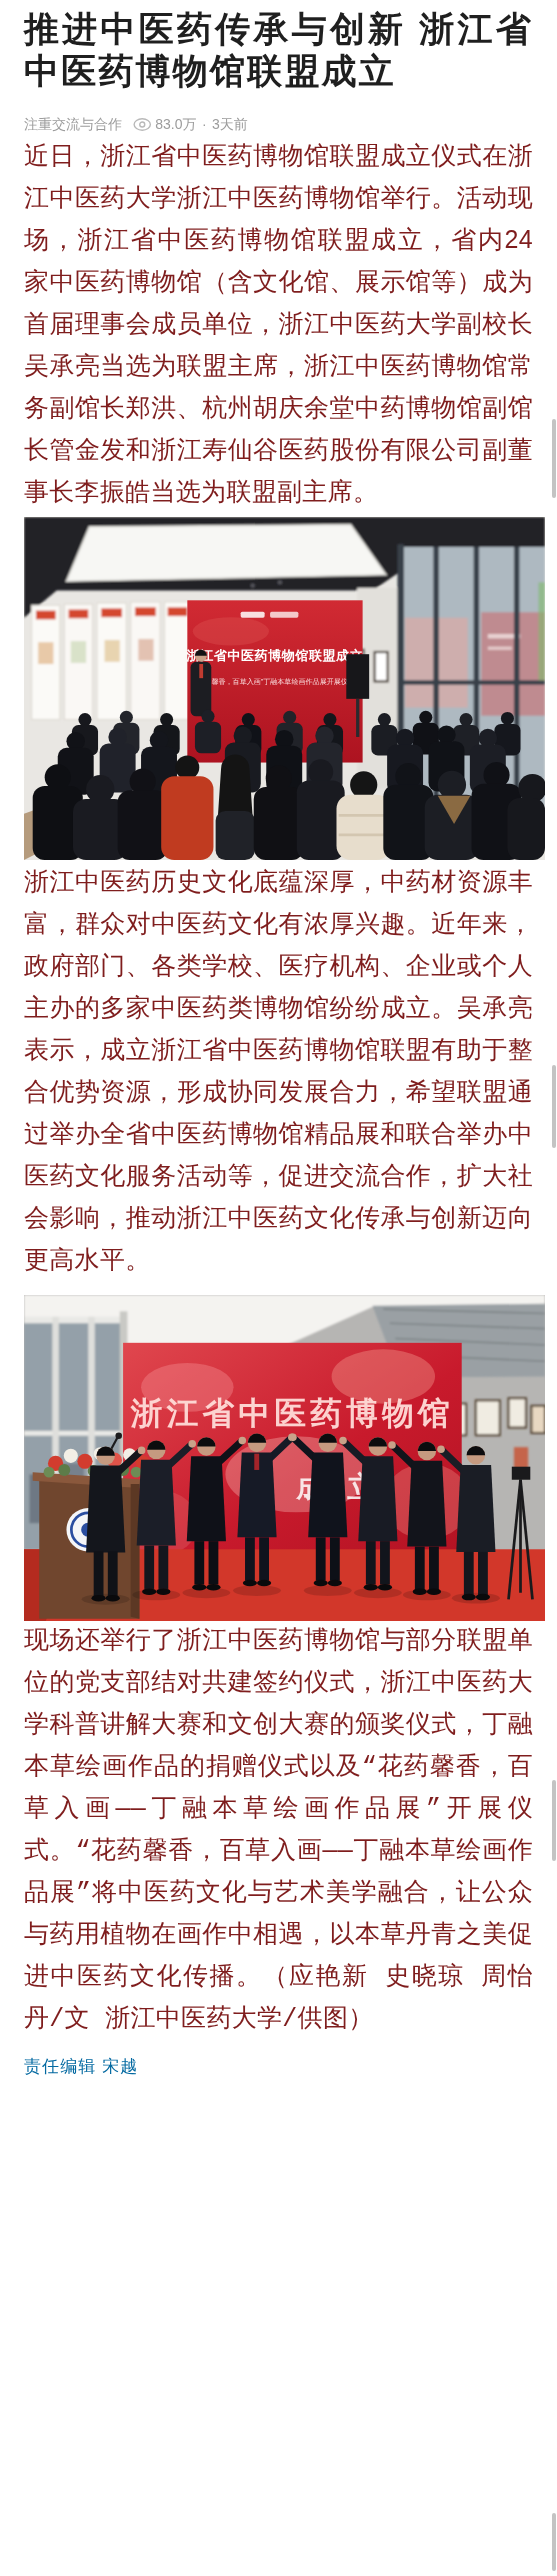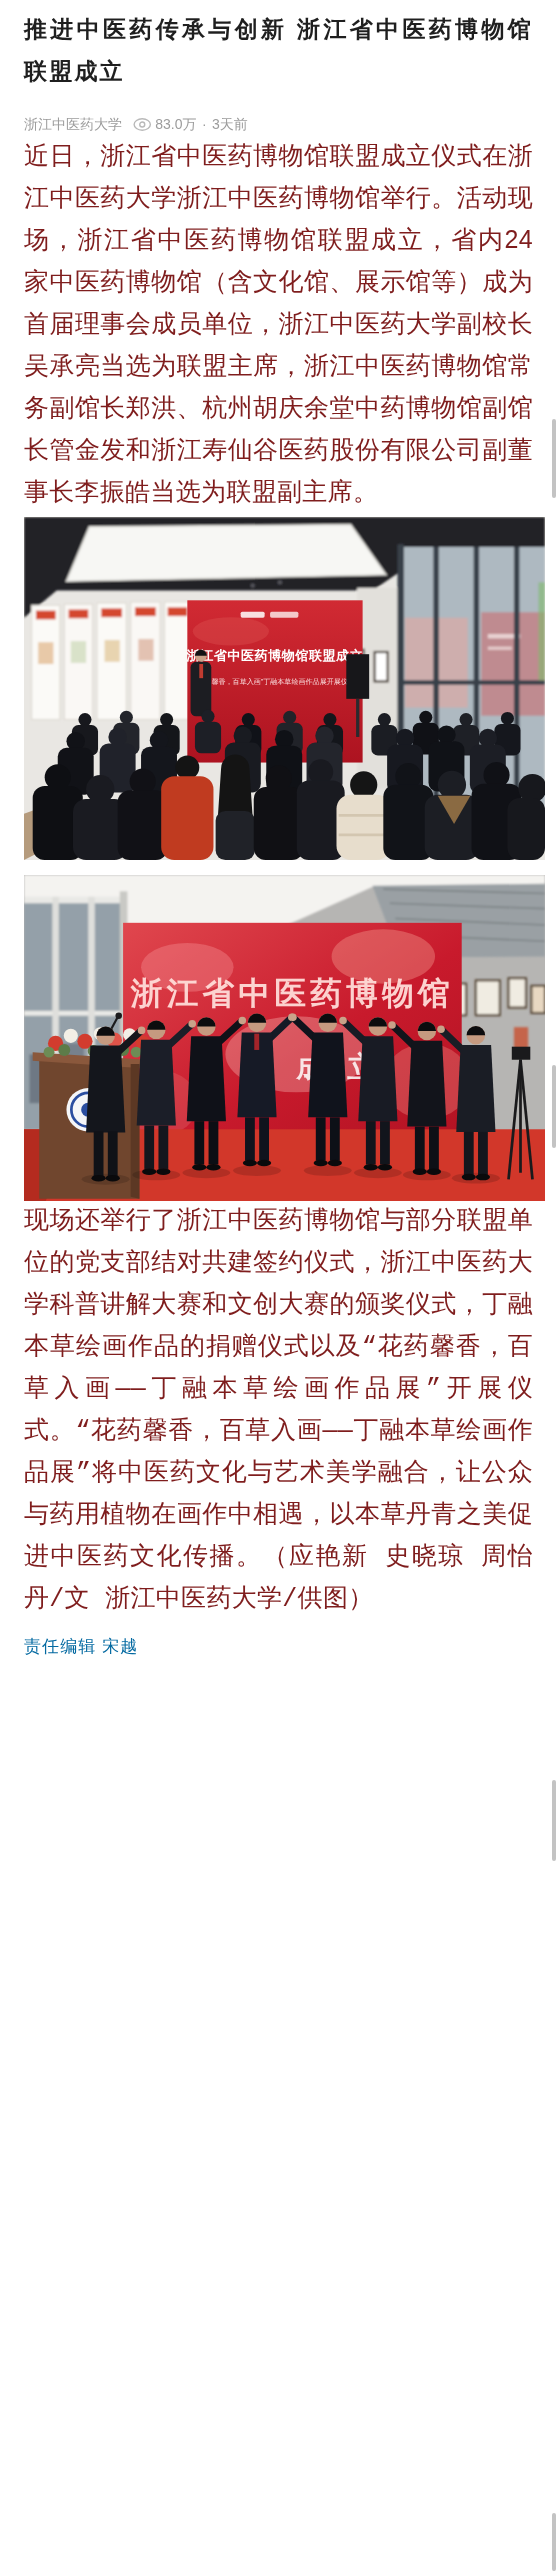--- a/index.html
+++ b/index.html
@@ -1,19 +1,19 @@
 <!DOCTYPE html>
 <html style="font-size:8.7px"><head>
 <meta charset="utf-8">
 <style>
   html,body{margin:0;padding:0;background:#fff;}
   body{width:557px;font-family:"Liberation Sans","DejaVu Sans",sans-serif;}
   .page{position:relative;width:557px;height:2576px;box-sizing:border-box;
         padding:7.6px 24px 4.9px 24px;background:#fff;overflow:hidden;}
-  .title{margin:0;font-size:23px;line-height:42px;font-weight:700;color:#1f1f1f;
+  .title{margin:0;font-size:35px;line-height:42px;font-weight:700;color:#1f1f1f;
          letter-spacing:2.2px;text-align:justify;}
   .meta{margin-top:23px;height:19.6px;display:flex;align-items:center;
         font-size:14px;line-height:19.6px;color:#9c9c9c;white-space:nowrap;}
   .meta .src{margin-right:11px;}
   .meta .eye{width:18.5px;height:13px;margin-right:3.8px;flex:0 0 auto;}
   .meta .dot{margin:0 5.4px;}
   p.body{margin:0;font-size:25px;line-height:42px;color:#7f1d1d;letter-spacing:0.3px;
          text-align:justify;text-justify:inter-ideograph;}
   .mt-p1{margin-top:22px;}
   .mt-p2{margin-top:23.4px;}
@@ -31,21 +31,21 @@
   svg text{font-family:"Liberation Sans","DejaVu Sans",sans-serif;}
 </style>
 </head>
 <body>
 
 <div class="page">
 
   <h1 class="title">推进中医药传承与创新 浙江省中医药博物馆联盟成立</h1>
 
   <div class="meta">
-    <span class="src">浙江中医药大学</span>
+    <span class="src">注重交流与合作</span>
     <svg class="eye" viewBox="0 0 34 24">
       <ellipse cx="17" cy="12" rx="15" ry="10.5" fill="none" stroke="#b9b9b9" stroke-width="2.6"></ellipse>
       <circle cx="17" cy="12" r="4.6" fill="none" stroke="#b9b9b9" stroke-width="2.6"></circle>
     </svg>
     <span>83.0万</span>
     <span class="dot">·</span>
     <span>3天前</span>
   </div>
 
   <p class="body mt-p1">近日，浙江省中医药博物馆联盟成立仪式在浙江中医药大学浙江中医药博物馆举行。活动现场，浙江省中医药博物馆联盟成立，省内24家中医药博物馆（含文化馆、展示馆等）成为首届理事会成员单位，浙江中医药大学副校长吴承亮当选为联盟主席，浙江中医药博物馆常务副馆长郑洪、杭州胡庆余堂中药博物馆副馆长管金发和浙江寿仙谷医药股份有限公司副董事长李振皓当选为联盟副主席。</p>
@@ -205,20 +205,21 @@
           <rect x="736" y="510" width="100" height="120" rx="24" fill="#1c1e24"></rect>
         <path d="M760 512 l30 52 30 -52" fill="#8a6a42"></path>
         <circle cx="868" cy="474" r="24" fill="#101116"></circle>
           <rect x="822" y="490" width="92" height="140" rx="22" fill="#101116"></rect>
         <circle cx="934" cy="498" r="26" fill="#17181d"></circle>
           <rect x="888" y="516" width="69" height="114" rx="22" fill="#17181d"></rect>
       </g>
     </g>
   </svg>
 
+  <p class="body mt-p2">浙江中医药历史文化底蕴深厚，中药材资源丰富，群众对中医药文化有浓厚兴趣。近年来，政府部门、各类学校、医疗机构、企业或个人主办的多家中医药类博物馆纷纷成立。吴承亮表示，成立浙江省中医药博物馆联盟有助于整合优势资源，形成协同发展合力，希望联盟通过举办全省中医药博物馆精品展和联合举办中医药文化服务活动等，促进交流合作，扩大社会影响，推动浙江中医药文化传承与创新迈向更高水平。</p>
 
   <svg class="photo second" viewBox="0 0 957 600" preserveAspectRatio="none">
     <defs>
       <linearGradient id="redg2" x1="0" y1="0" x2="1" y2="1">
         <stop offset="0" stop-color="#e0474e"></stop>
           <stop offset=".55" stop-color="#c81a2c"></stop>
           <stop offset="1" stop-color="#b01222"></stop>
       </linearGradient>
       <filter id="soft2" x="-5%" y="-5%" width="110%" height="110%">
         <feGaussianBlur stdDeviation="1.6"></feGaussianBlur>

